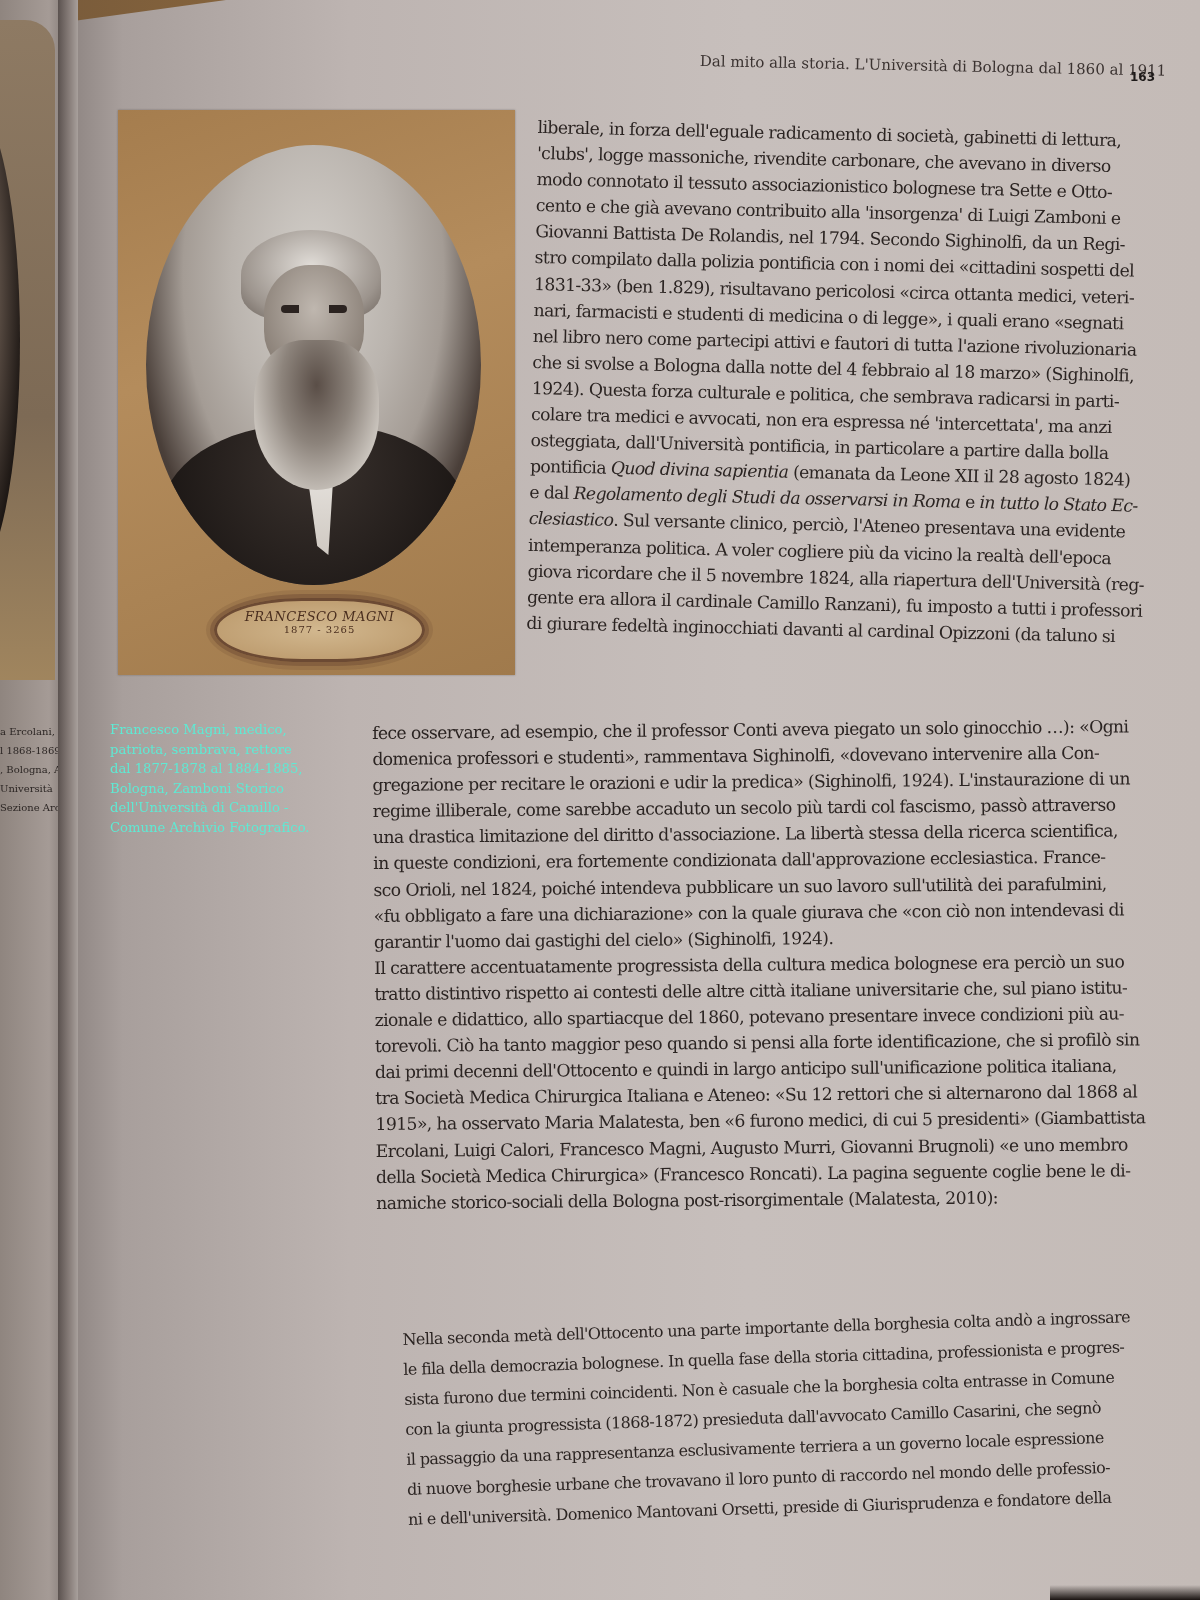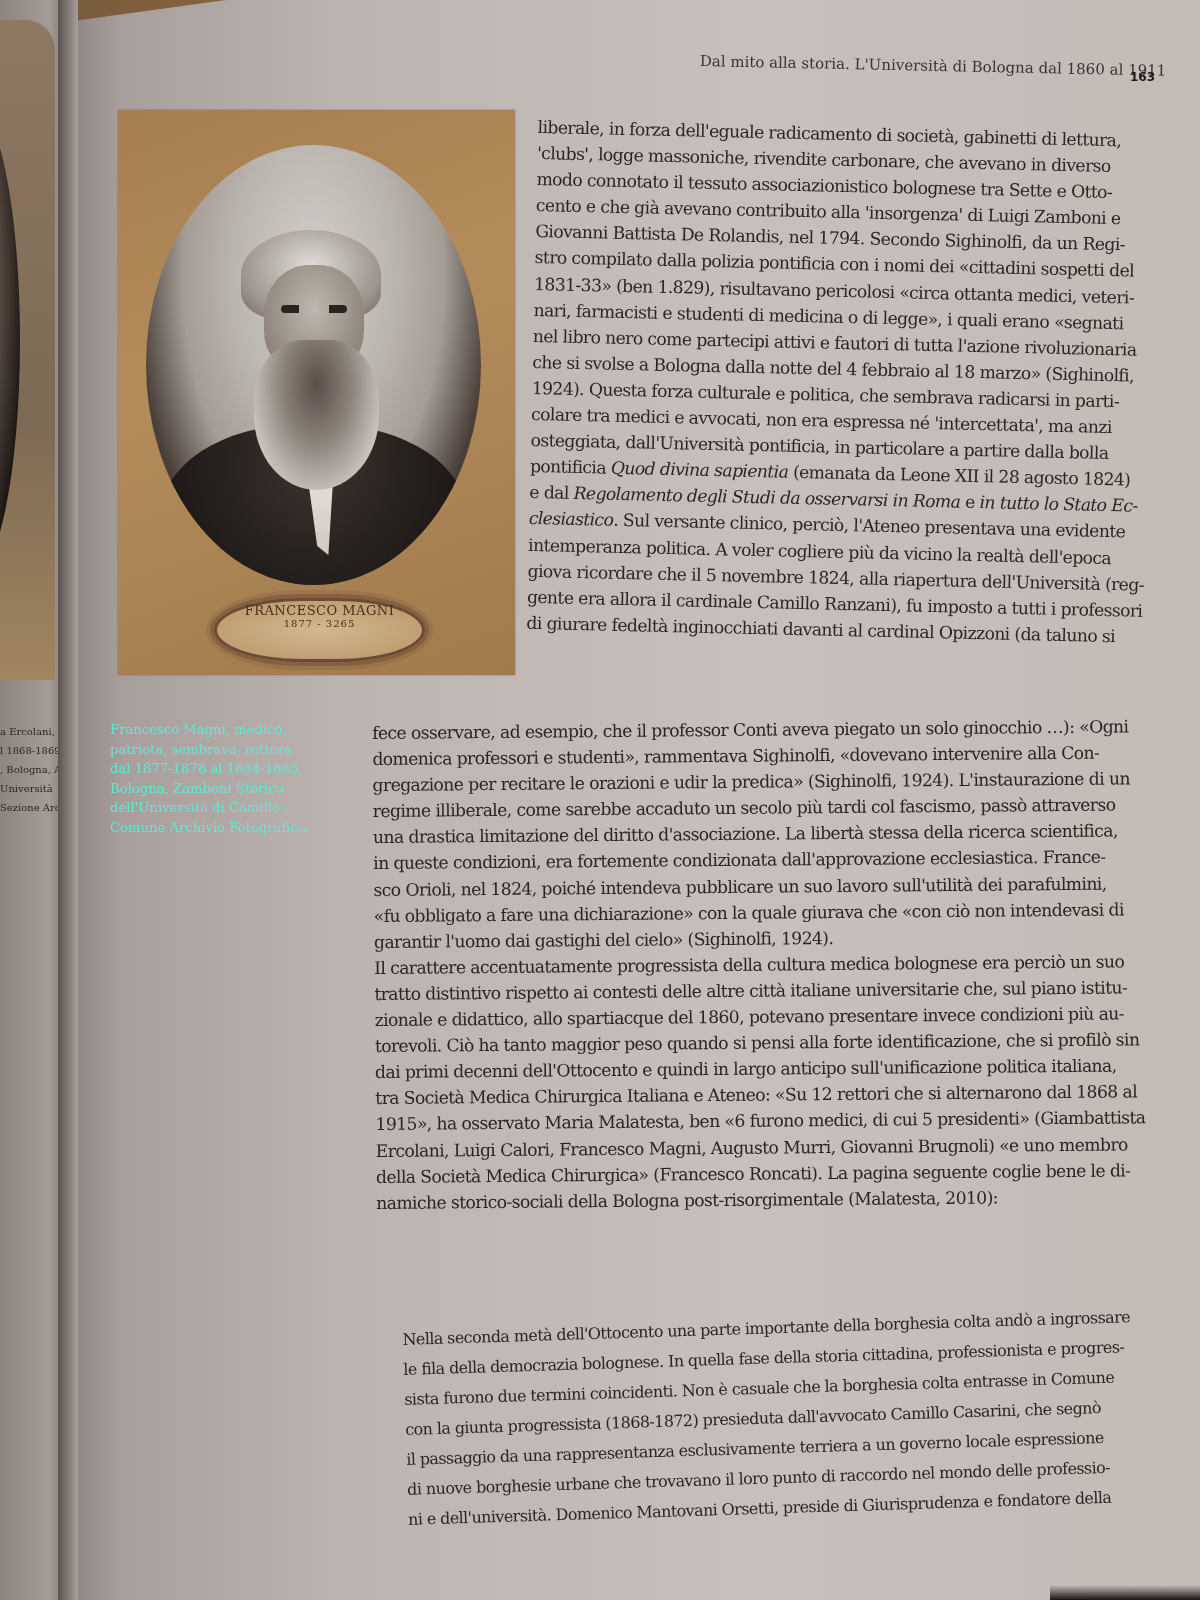--- a/index.html
+++ b/index.html
@@ -90,21 +90,21 @@
       clip-path: polygon(0 0, 100% 0, 80% 100%, 40% 90%);
     }
     .nameplate {
       position: absolute; left: 96px; top: 488px; width: 205px; height: 58px;
       border: 3px solid #6c4a33; border-radius: 50%/60%;
       background: radial-gradient(ellipse, #d2b88f 0%, #b89567 100%);
       box-shadow: 0 0 0 4px rgba(108,74,51,0.45), 0 0 0 8px rgba(108,74,51,0.2);
       text-align: center;
     }
     .nameplate-name {
-      display: block; margin-top: 2px; font-size: 13px; letter-spacing: 0.5px; color: #4a2e1e;
+      display: block; margin-top: 8px; font-size: 13px; letter-spacing: 0.5px; color: #4a2e1e; font-style: italic;
     }
     .nameplate-years {
       display: block; font-size: 10px; color: #4a2e1e; letter-spacing: 1px;
     }
     .caption {
       position: absolute; left: 110px; top: 720px; width: 240px;
       font-size: 13.2px; line-height: 19.5px; color: #5eead4;
     }
     .caption div { white-space: nowrap; }
     .text-col {

